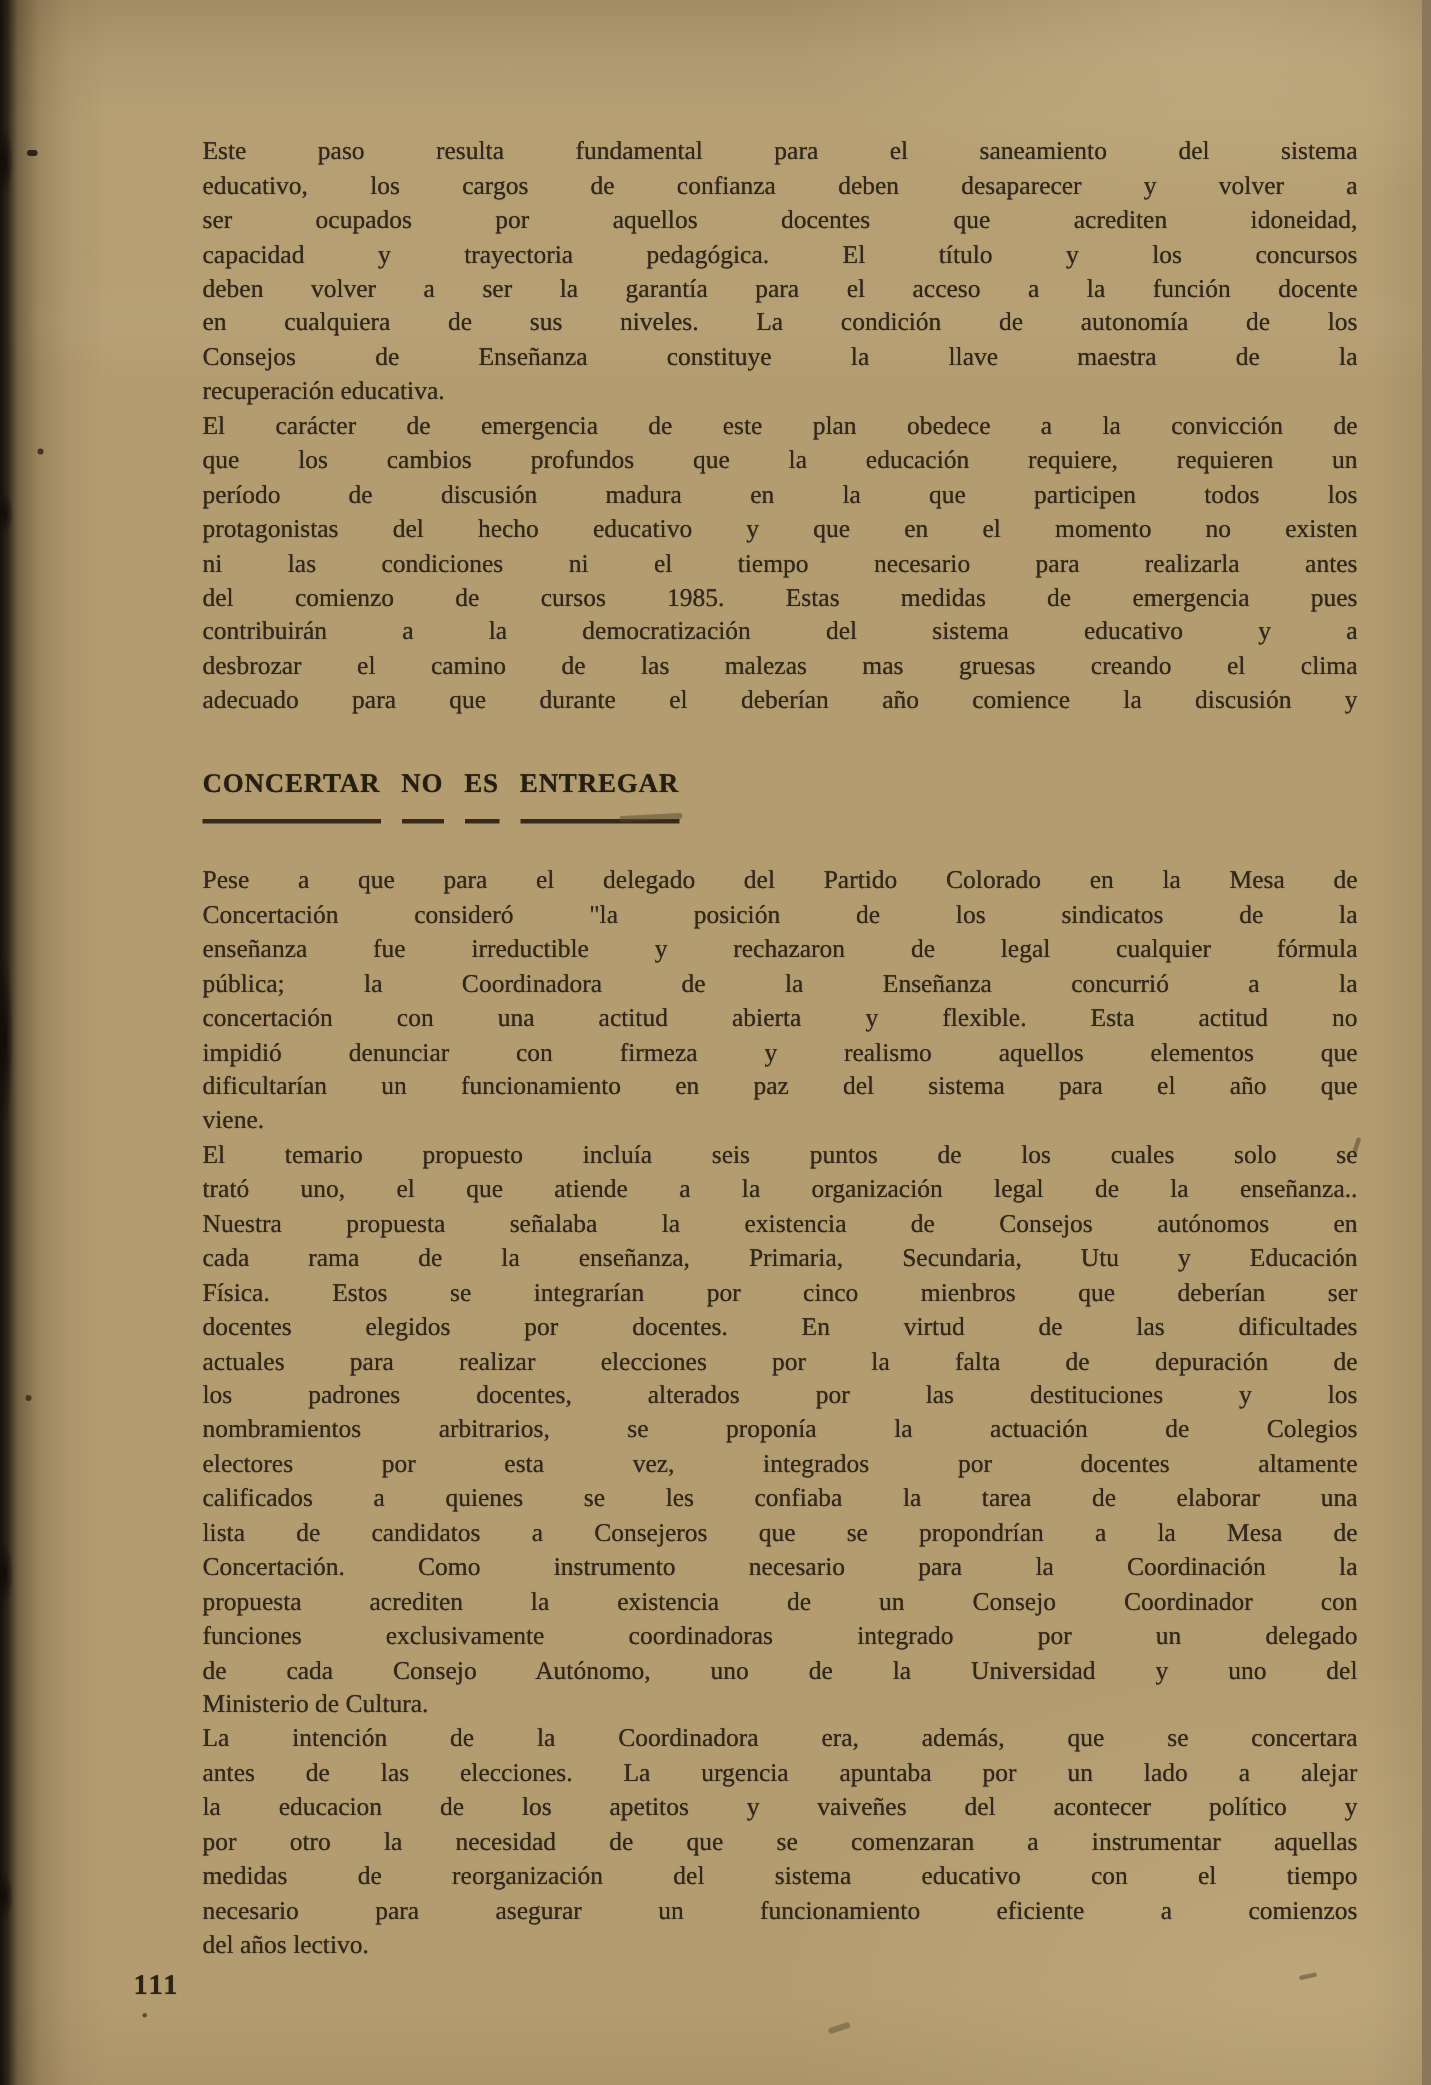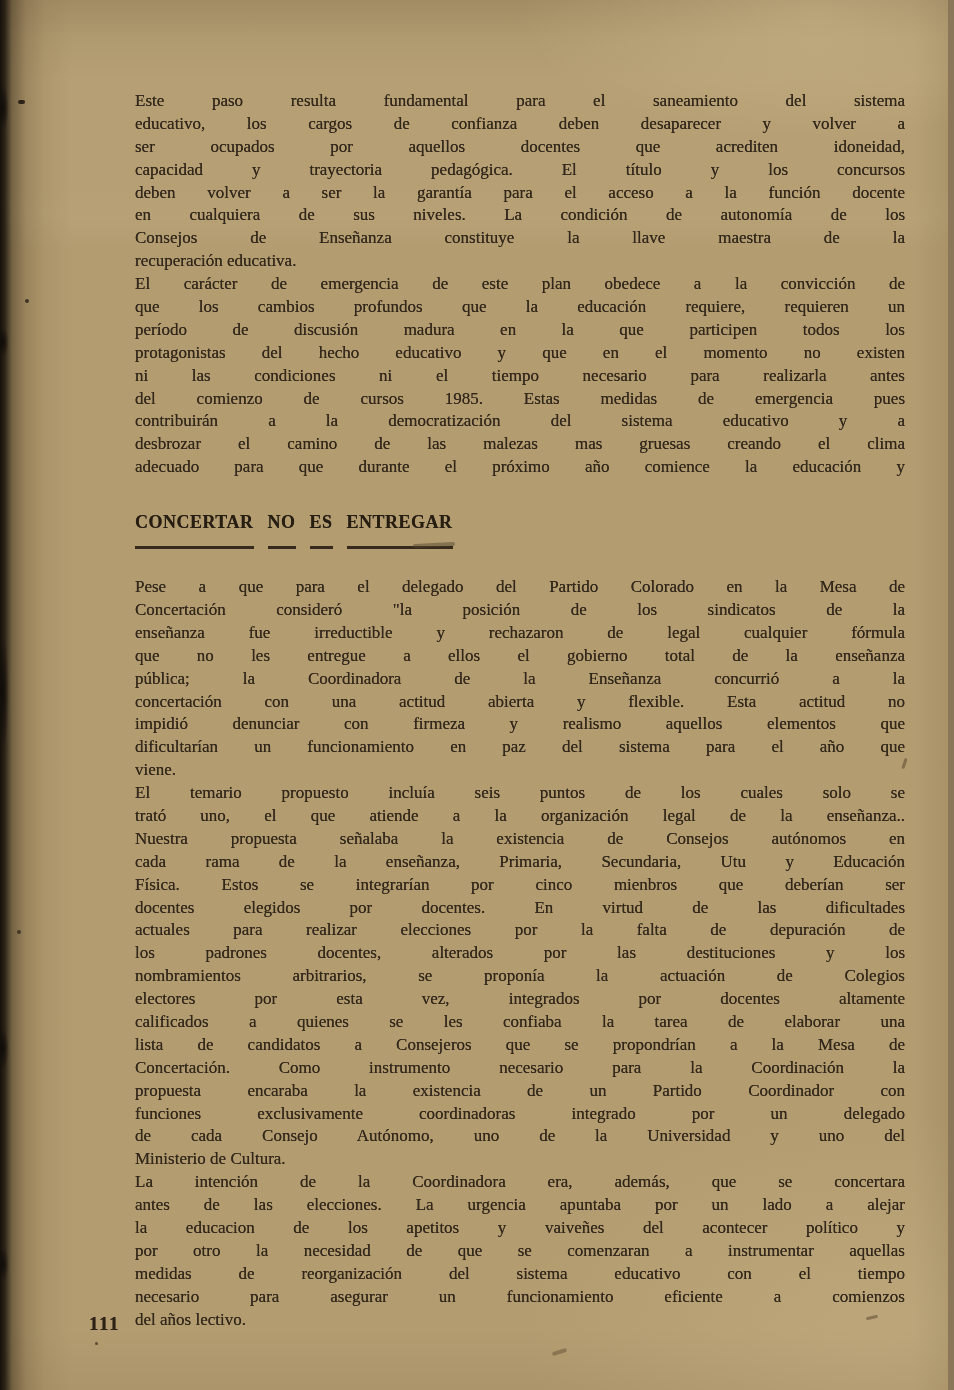--- a/index.html
+++ b/index.html
@@ -87,30 +87,29 @@
 
     <div class="para">
         <div class="tline">El carácter de emergencia de este plan obedece a la convicción de</div>
         <div class="tline">que los cambios profundos que la educación requiere, requieren un</div>
         <div class="tline">período de discusión madura en la que participen todos los</div>
         <div class="tline">protagonistas del hecho educativo y que en el momento no existen</div>
         <div class="tline">ni las condiciones ni el tiempo necesario para realizarla antes</div>
         <div class="tline">del comienzo de cursos 1985. Estas medidas de emergencia pues</div>
         <div class="tline">contribuirán a la democratización del sistema educativo y a</div>
         <div class="tline">desbrozar el camino de las malezas mas gruesas creando el clima</div>
-        <div class="tline">adecuado para que durante el próximo año comience la educación y</div>
+        <div class="tline">adecuado para que durante el deberían año comience la discusión y</div>
       </div>
 
     <h2 class="heading"><span class="hw">CONCERTAR</span><span class="hw">NO</span><span class="hw">ES</span><span class="hw last">ENTREGAR</span></h2>
 
     <div class="para">
         <div class="tline">Pese a que para el delegado del Partido Colorado en la Mesa de</div>
         <div class="tline">Concertación consideró "la posición de los sindicatos de la</div>
         <div class="tline">enseñanza fue irreductible y rechazaron de legal cualquier fórmula</div>
-        <div class="tline">que no les entregue a ellos el gobierno total de la enseñanza</div>
         <div class="tline">pública; la Coordinadora de la Enseñanza concurrió a la</div>
         <div class="tline">concertación con una actitud abierta y flexible. Esta actitud no</div>
         <div class="tline">impidió denunciar con firmeza y realismo aquellos elementos que</div>
         <div class="tline">dificultarían un funcionamiento en paz del sistema para el año que</div>
         <div class="tline last">viene.</div>
       </div>
 
     <div class="para">
         <div class="tline">El temario propuesto incluía seis puntos de los cuales solo se</div>
         <div class="tline">trató uno, el que atiende a la organización legal de la enseñanza..</div>
@@ -118,21 +117,21 @@
         <div class="tline">cada rama de la enseñanza, Primaria, Secundaria, Utu y Educación</div>
         <div class="tline">Física. Estos se integrarían por cinco mienbros que deberían ser</div>
         <div class="tline">docentes elegidos por docentes. En virtud de las dificultades</div>
         <div class="tline">actuales para realizar elecciones por la falta de depuración de</div>
         <div class="tline">los padrones docentes, alterados por las destituciones y los</div>
         <div class="tline">nombramientos arbitrarios, se proponía la actuación de Colegios</div>
         <div class="tline">electores por esta vez, integrados por docentes altamente</div>
         <div class="tline">calificados a quienes se les confiaba la tarea de elaborar una</div>
         <div class="tline">lista de candidatos a Consejeros que se propondrían a la Mesa de</div>
         <div class="tline">Concertación. Como instrumento necesario para la Coordinación la</div>
-        <div class="tline">propuesta encaraba la existencia de un Partido Coordinador con</div>
+        <div class="tline">propuesta acrediten la existencia de un Consejo Coordinador con</div>
         <div class="tline">funciones exclusivamente coordinadoras integrado por un delegado</div>
         <div class="tline">de cada Consejo Autónomo, uno de la Universidad y uno del</div>
         <div class="tline last">Ministerio de Cultura.</div>
       </div>
 
     <div class="para">
         <div class="tline">La intención de la Coordinadora era, además, que se concertara</div>
         <div class="tline">antes de las elecciones. La urgencia apuntaba por un lado a alejar</div>
         <div class="tline">la educacion de los apetitos y vaiveñes del acontecer político y</div>
         <div class="tline">por otro la necesidad de que se comenzaran a instrumentar aquellas</div>

